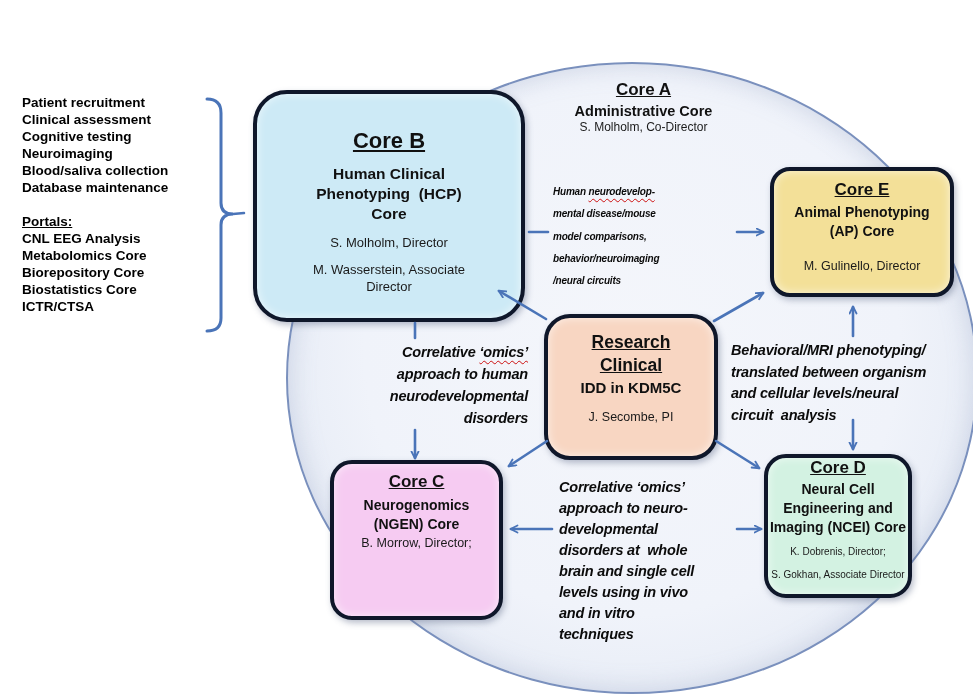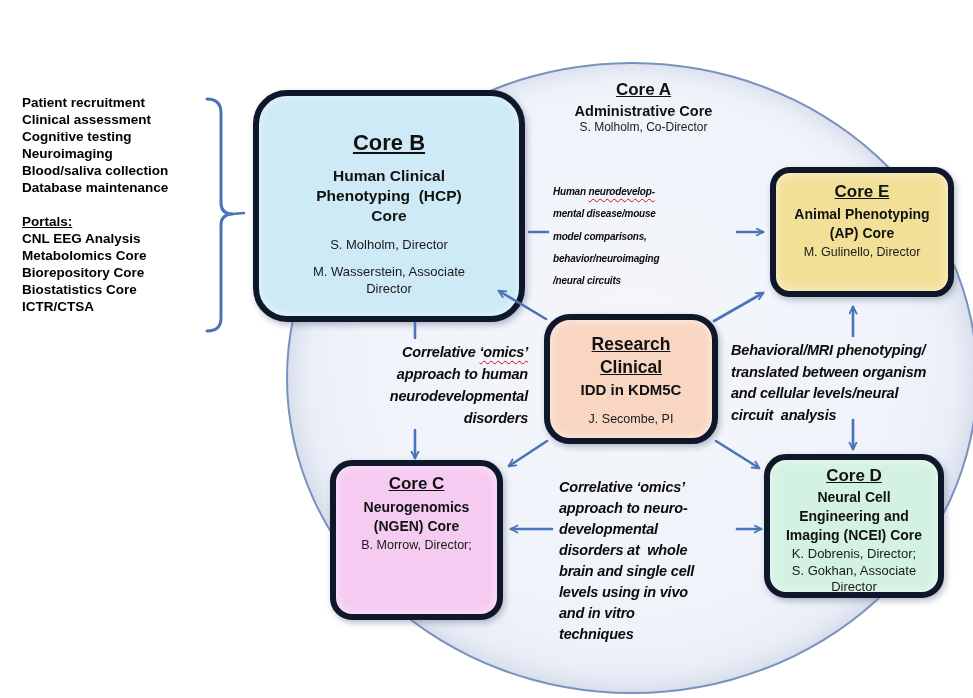--- a/index.html
+++ b/index.html
@@ -14,51 +14,51 @@
     box-shadow:inset 0 0 26px rgba(140,155,190,.35);}
 
   
   .left-list{position:absolute;left:22px;top:94px;width:180px;
     font-weight:bold;font-size:13.5px;line-height:17px;color:#000;}
   .ll-line{white-space:pre-wrap;}
   .ll-spacer{height:17px;}
   .ll-underline{text-decoration:underline;}
 
   
-  .box{position:absolute;border:6px solid #0f172a;text-align:center;
+  .box{position:absolute;border:4px solid #0f172a;text-align:center;
     box-shadow:2px 3px 6px rgba(100,110,140,.45), inset 0 0 10px rgba(255,255,255,.65);
     display:flex;flex-direction:column;align-items:center;}
   .box-title{font-weight:bold;text-decoration:underline;}
   .box-name{font-weight:bold;white-space:pre-wrap;}
   .box-staff{color:#1a1a1a;}
 
   .core-b{left:253px;top:90px;width:272px;height:232px;border-radius:34px;background:#cdeaf6;padding-top:34px;box-sizing:border-box;}
   .core-b .box-title{font-size:22px;margin-bottom:10px;}
   .core-b .box-name{font-size:15.5px;line-height:20px;}
   .core-b .box-staff{font-size:13px;line-height:17px;width:200px;margin-top:10px;}
 
   .core-e{left:770px;top:167px;width:184px;height:130px;border-radius:20px;background:#f3e098;padding-top:9px;box-sizing:border-box;}
   .core-e .box-title{font-size:17px;margin-bottom:3px;}
   .core-e .box-name{font-size:14px;line-height:19px;}
-  .core-e .box-staff{font-size:12.5px;margin-top:2px;}
-
-  .project{left:544px;top:314px;width:174px;height:130px;border-radius:26px;background:#f8d6c2;padding-top:13px;box-sizing:border-box;}
+  .core-e .box-staff{font-size:12.5px;margin-top:18px;}
+
+  .project{left:544px;top:314px;width:174px;height:146px;border-radius:26px;background:#f8d6c2;padding-top:13px;box-sizing:border-box;}
   .project .box-title{font-size:17.5px;line-height:23px;}
   .project .box-name{font-size:15px;margin-top:2px;}
   .project .box-staff{font-size:12.5px;margin-top:14px;}
 
   .core-c{left:330px;top:460px;width:173px;height:160px;border-radius:22px;background:#f6cbf2;padding-top:8px;box-sizing:border-box;}
   .core-c .box-title{font-size:17px;margin-bottom:4px;}
   .core-c .box-name{font-size:14px;line-height:19px;}
   .core-c .box-staff{font-size:12.5px;line-height:16px;width:140px;margin-top:1px;}
 
-  .core-d{left:764px;top:454px;width:180px;height:144px;border-radius:22px;background:#d3f2e2;padding-top:6px;box-sizing:border-box;}
+  .core-d{left:764px;top:454px;width:148px;height:144px;border-radius:22px;background:#d3f2e2;box-sizing:border-box;}
   .core-d .box-title{font-size:17px;margin-bottom:2px;}
   .core-d .box-name{font-size:14px;line-height:19px;}
-  .core-d .box-staff{font-size:13px;line-height:16px;width:150px;margin-top:1px;}
+  .core-d .box-staff{font-size:10px;line-height:16px;width:150px;margin-top:7px;}
 
   
   .core-a{position:absolute;left:536px;top:80px;width:215px;text-align:center;}
   .core-a .box-title{font-size:17px;margin-bottom:3px;}
   .core-a .box-name{font-size:14.5px;font-weight:bold;}
   .core-a .box-staff{font-size:12px;line-height:15px;margin-top:1px;}
 
   
   .ann{position:absolute;font-weight:bold;font-style:italic;color:#0b0b0b;letter-spacing:-.2px;}
   .ann-line{white-space:pre-wrap;}

